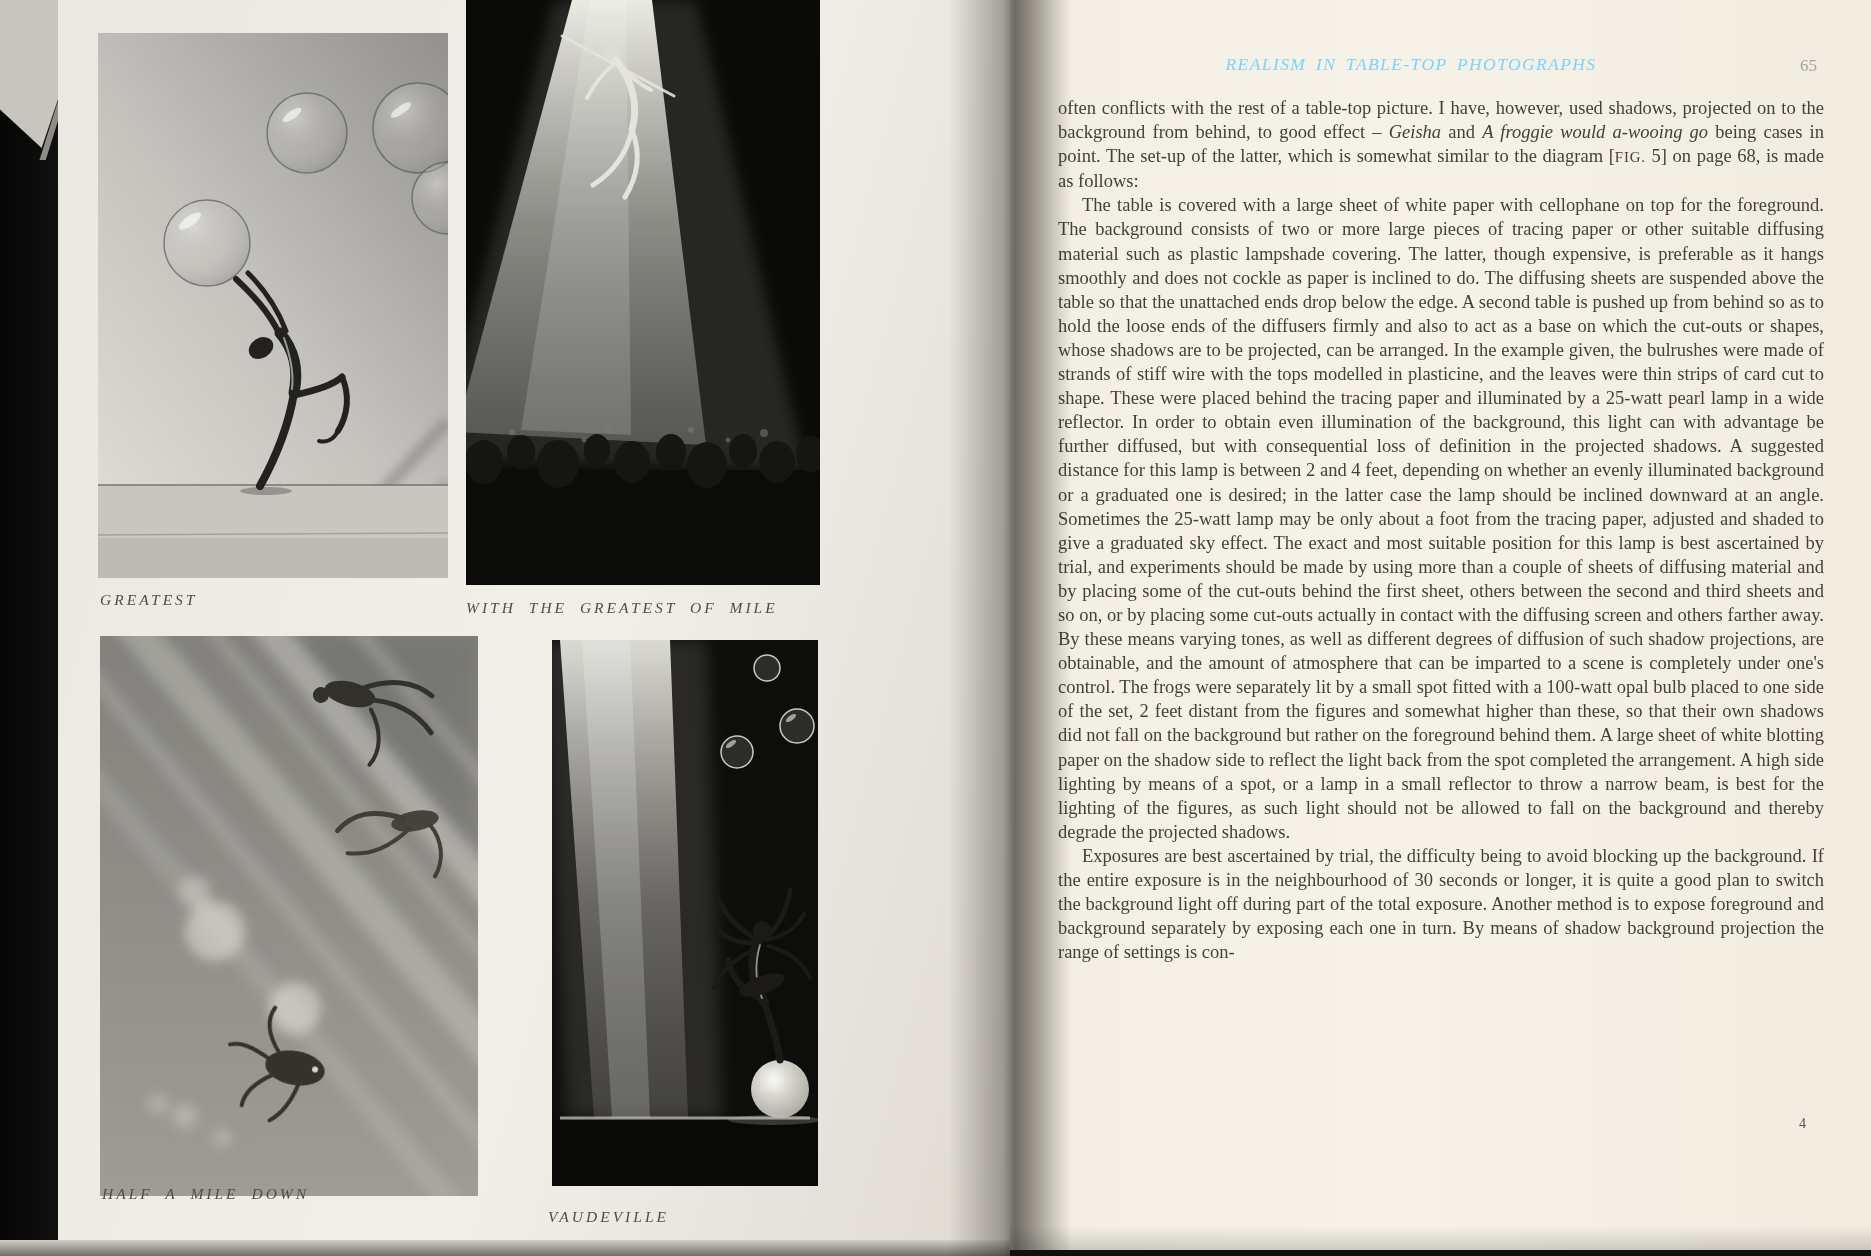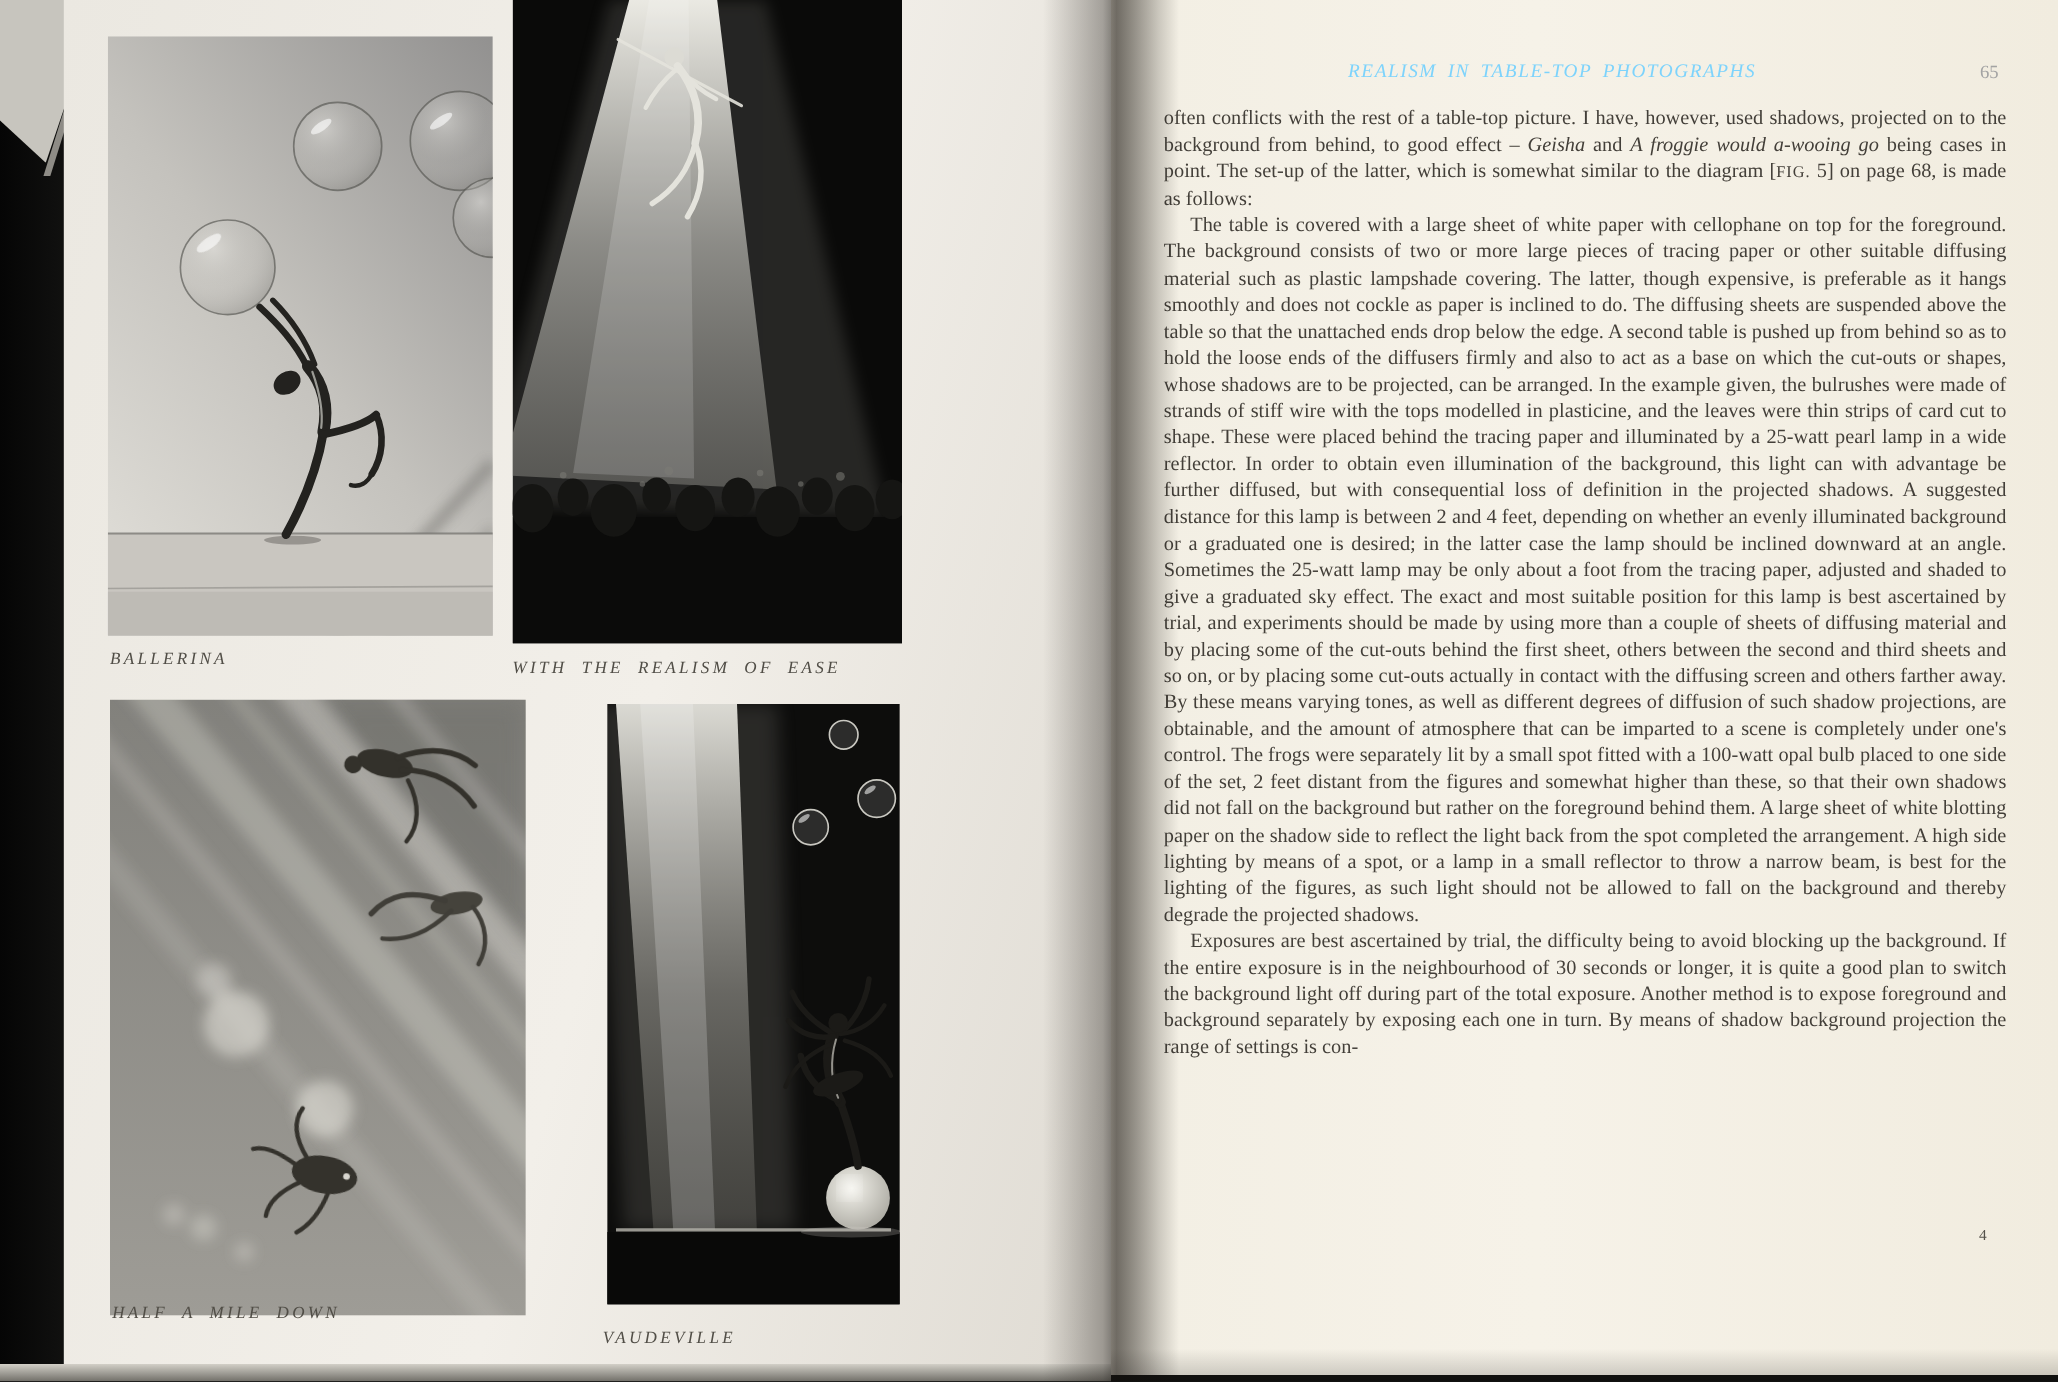--- a/index.html
+++ b/index.html
@@ -260,22 +260,22 @@
       <path d="M214,298 C228,284 236,268 238,250" stroke-width="5"></path>
       <path d="M212,300 C230,298 244,288 252,274" stroke-width="4"></path>
       <path d="M206,308 C182,318 168,332 162,348" stroke-width="4"></path>
       <path d="M216,306 C238,312 252,324 258,338" stroke-width="4"></path>
       <path d="M208,305 C202,325 204,345 210,358" stroke="#c6c4bd" stroke-width="1.8" opacity="0.7"></path>
     </g>
     <ellipse cx="210" cy="345" rx="24" ry="9" transform="rotate(-20 210 345)" fill="#1b1a17"></ellipse>
     <circle cx="210" cy="290" r="9" fill="#1b1a17"></circle>
   </svg>
 
-  <div class="caption" style="left:100px;top:591px">BALLERINA</div>
-  <div class="caption" style="left:466px;top:599px">WITH THE REALISM OF EASE</div>
+  <div class="caption" style="left:100px;top:591px">GREATEST</div>
+  <div class="caption" style="left:466px;top:599px">WITH THE GREATEST OF MILE</div>
   <div class="caption" style="left:102px;top:1185px">HALF A MILE DOWN</div>
   <div class="caption" style="left:548px;top:1208px">VAUDEVILLE</div>
 
   <div class="running-head">REALISM IN TABLE-TOP PHOTOGRAPHS</div>
   <div class="page-num">65</div>
 
   <div class="body-copy">
     <p><span>often conflicts with the rest of a table-top picture. I have, however, used shadows, projected on to the background from behind, to good effect – </span><span class="it">Geisha</span><span> and </span><span class="it">A froggie would a-wooing go</span><span> being cases in point. The set-up of the latter, which is somewhat similar to the diagram [</span><span class="sc">FIG.</span><span> 5] on page 68, is made as follows:</span></p>
     <p class="indent">The table is covered with a large sheet of white paper with cellophane on top for the foreground. The background consists of two or more large pieces of tracing paper or other suitable diffusing material such as plastic lampshade covering. The latter, though expensive, is preferable as it hangs smoothly and does not cockle as paper is inclined to do. The diffusing sheets are suspended above the table so that the unattached ends drop below the edge. A second table is pushed up from behind so as to hold the loose ends of the diffusers firmly and also to act as a base on which the cut-outs or shapes, whose shadows are to be projected, can be arranged. In the example given, the bulrushes were made of strands of stiff wire with the tops modelled in plasticine, and the leaves were thin strips of card cut to shape. These were placed behind the tracing paper and illuminated by a 25-watt pearl lamp in a wide reflector. In order to obtain even illumination of the background, this light can with advantage be further diffused, but with consequential loss of definition in the projected shadows. A suggested distance for this lamp is between 2 and 4 feet, depending on whether an evenly illuminated background or a graduated one is desired; in the latter case the lamp should be inclined downward at an angle. Sometimes the 25-watt lamp may be only about a foot from the tracing paper, adjusted and shaded to give a graduated sky effect. The exact and most suitable position for this lamp is best ascertained by trial, and experiments should be made by using more than a couple of sheets of diffusing material and by placing some of the cut-outs behind the first sheet, others between the second and third sheets and so on, or by placing some cut-outs actually in contact with the diffusing screen and others farther away. By these means varying tones, as well as different degrees of diffusion of such shadow projections, are obtainable, and the amount of atmosphere that can be imparted to a scene is completely under one's control. The frogs were separately lit by a small spot fitted with a 100-watt opal bulb placed to one side of the set, 2 feet distant from the figures and somewhat higher than these, so that their own shadows did not fall on the background but rather on the foreground behind them. A large sheet of white blotting paper on the shadow side to reflect the light back from the spot completed the arrangement. A high side lighting by means of a spot, or a lamp in a small reflector to throw a narrow beam, is best for the lighting of the figures, as such light should not be allowed to fall on the background and thereby degrade the projected shadows.</p>
     <p class="indent">Exposures are best ascertained by trial, the difficulty being to avoid blocking up the background. If the entire exposure is in the neighbourhood of 30 seconds or longer, it is quite a good plan to switch the background light off during part of the total exposure. Another method is to expose foreground and background separately by exposing each one in turn. By means of shadow background projection the range of settings is con-</p>

